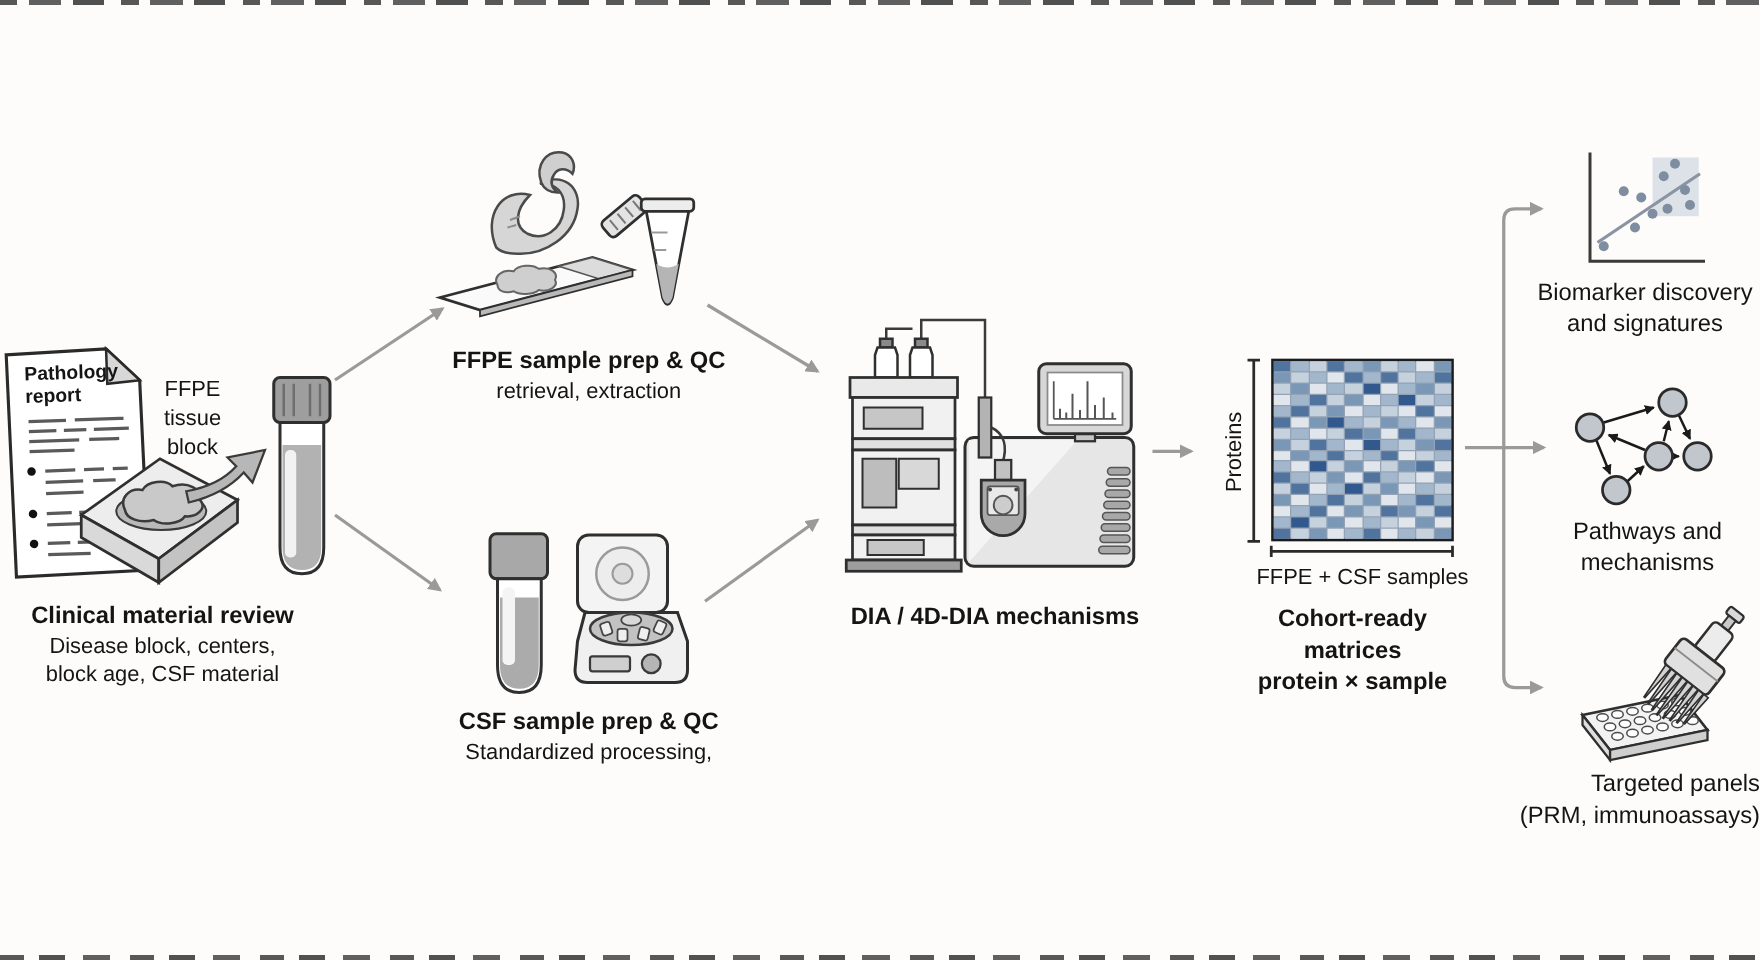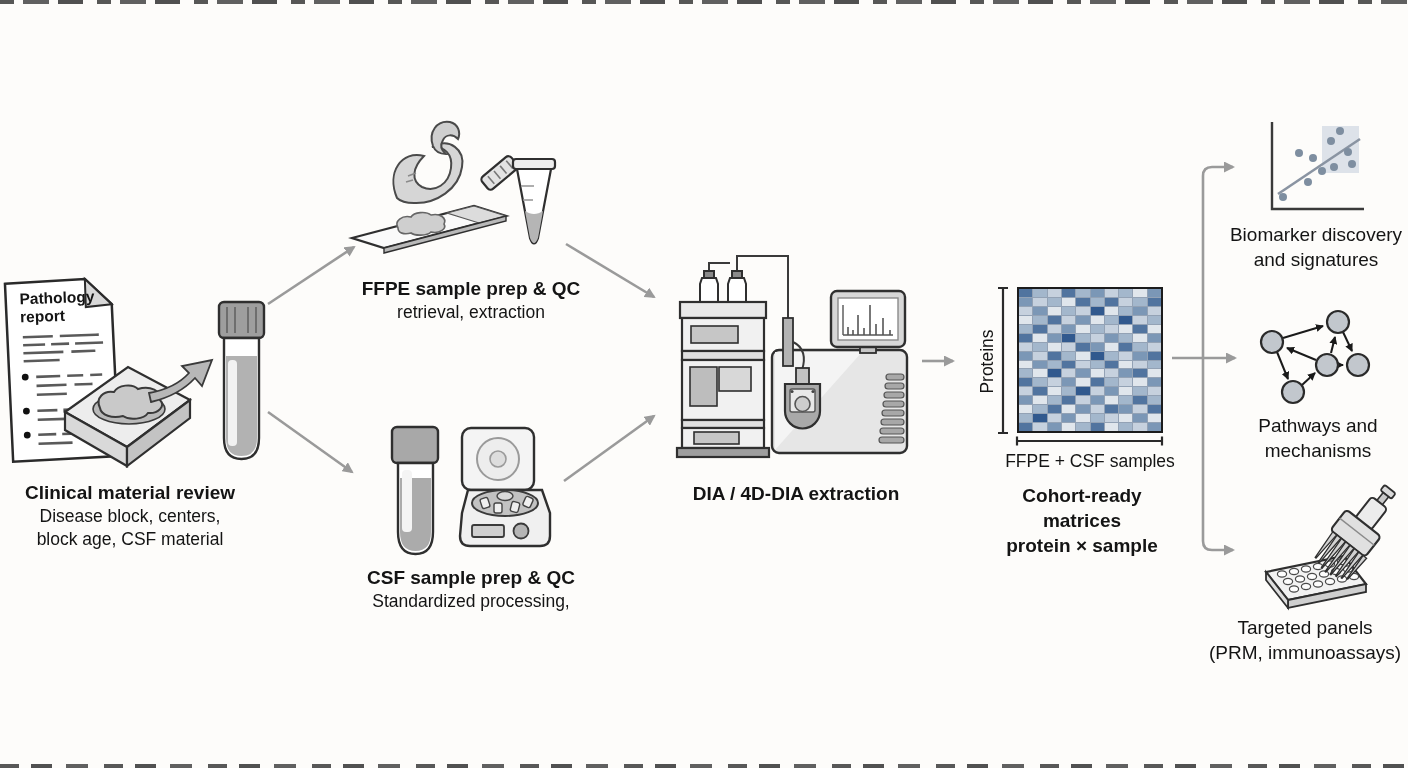--- a/index.html
+++ b/index.html
@@ -456,39 +456,44 @@
       <div class="hm-cell" style="background: rgb(123, 151, 182);"></div>
       <div class="hm-cell" style="background: rgb(224, 230, 236);"></div>
       <div class="hm-cell" style="background: rgb(163, 183, 204);"></div>
       <div class="hm-cell" style="background: rgb(81, 116, 159);"></div>
       <div class="hm-cell" style="background: rgb(224, 230, 236);"></div>
       <div class="hm-cell" style="background: rgb(163, 183, 204);"></div>
       <div class="hm-cell" style="background: rgb(198, 209, 222);"></div>
       <div class="hm-cell" style="background: rgb(123, 151, 182);"></div>
     </div>
 
+  <div class="txt" style="left:118px;top:300px;width:72px;">
+    <div class="desc">FFPE</div>
+    <div class="desc">tissue</div>
+    <div class="desc">block</div>
+  </div>
 
   <div class="txt" style="left:2px;top:480px;width:256px;">
     <div class="title">Clinical material review</div>
     <div class="desc">Disease block, centers,</div>
     <div class="desc">block age, CSF material</div>
   </div>
 
   <div class="txt" style="left:340px;top:276px;width:262px;">
     <div class="title">FFPE sample prep &amp; QC</div>
     <div class="desc">retrieval, extraction</div>
   </div>
 
   <div class="txt" style="left:340px;top:565px;width:262px;">
     <div class="title">CSF sample prep &amp; QC</div>
     <div class="desc">Standardized processing,</div>
   </div>
 
   <div class="txt" style="left:655px;top:481px;width:282px;">
-    <div class="title">DIA / 4D-DIA extraction</div>
+    <div class="title">DIA / 4D-DIA mechanisms</div>
   </div>
 
   <div class="txt" style="left:982px;top:483px;width:200px;">
     <div class="title">Cohort-ready</div>
     <div class="title">matrices</div>
     <div class="title">protein × sample</div>
   </div>
 
   <div class="vlabel" style="left:942px;top:351px;width:90px;text-align:center;">Proteins</div>
   <div class="txt desc" style="left:994px;top:450px;width:192px;white-space:nowrap;">FFPE + CSF samples</div>
@@ -496,18 +501,18 @@
   <div class="txt" style="left:1220px;top:222px;width:192px;">
     <div class="outlabel">Biomarker discovery</div>
     <div class="outlabel">and signatures</div>
   </div>
 
   <div class="txt" style="left:1238px;top:413px;width:160px;">
     <div class="outlabel">Pathways and</div>
     <div class="outlabel">mechanisms</div>
   </div>
 
-  <div class="txt" style="left:1202px;top:615px;width:206px;">
+  <div class="txt" style="left:1202px;top:615px;width:206px;text-align:right;">
     <div class="outlabel">Targeted panels</div>
     <div class="outlabel">(PRM, immunoassays)</div>
   </div>
 
 </div>
 
 </body></html>

